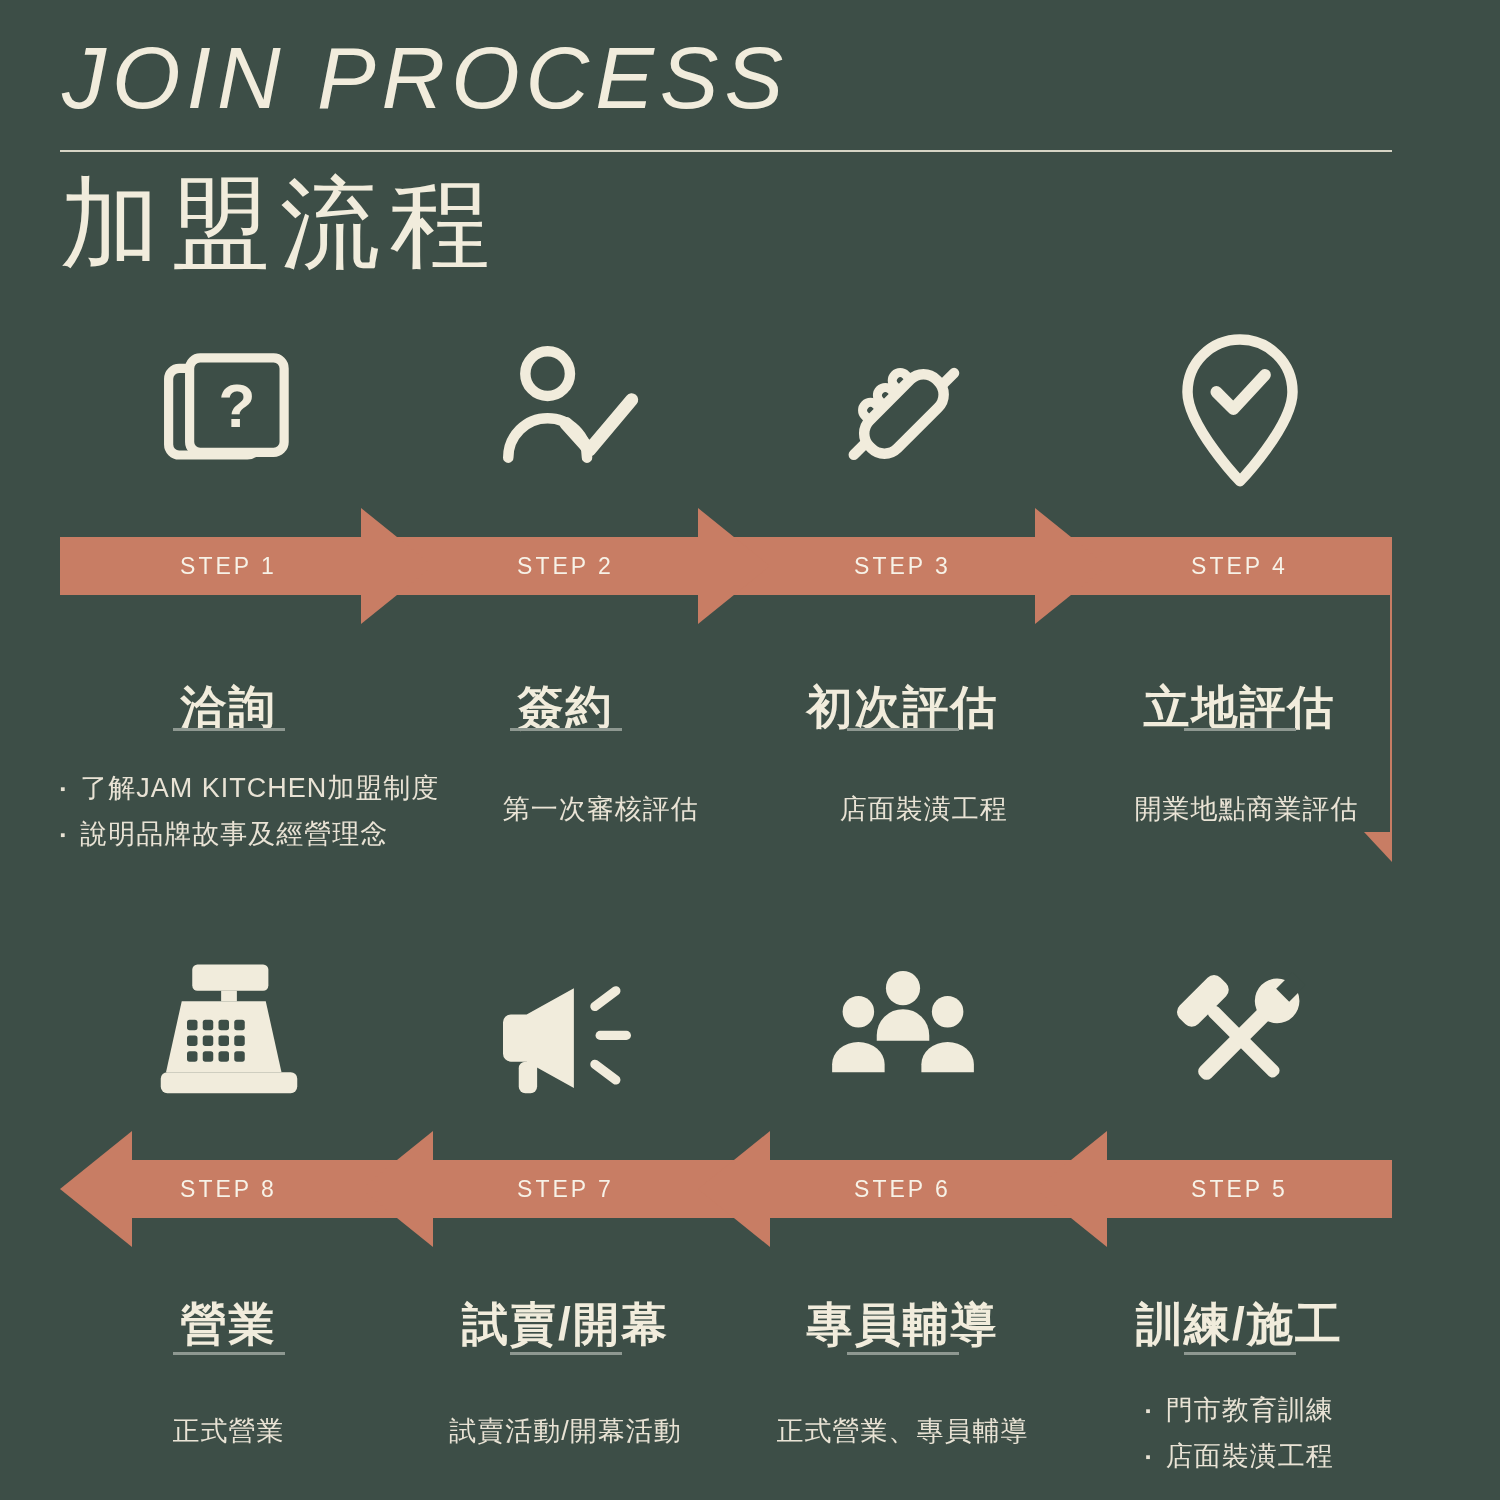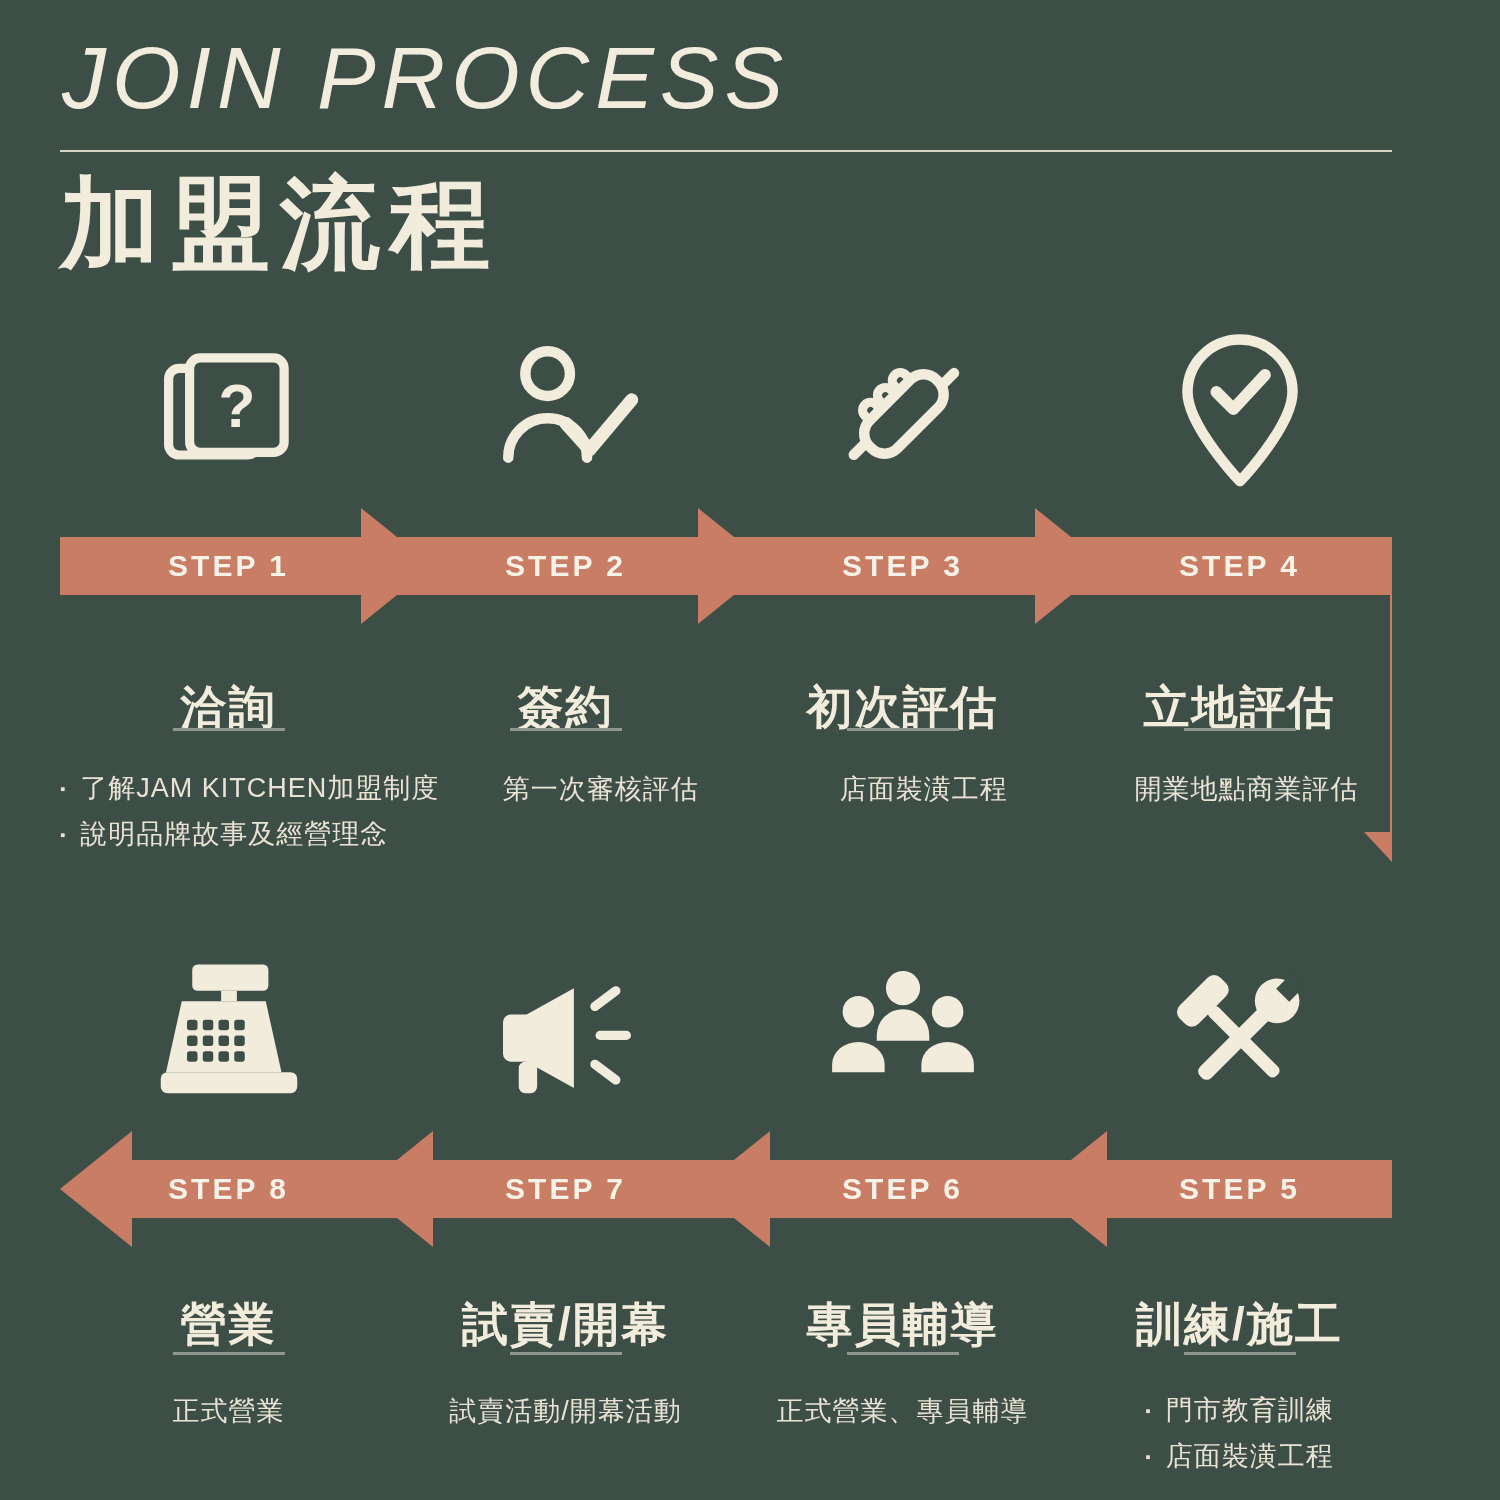--- a/index.html
+++ b/index.html
@@ -24,21 +24,21 @@
     font-size:88px;font-style:italic;font-weight:400;
     letter-spacing:6px;color:var(--cream);line-height:1;
     white-space:nowrap;
   }
   .rule{
     position:absolute;left:60px;top:150px;width:1380px;height:2px;
     background:var(--cream);opacity:.85;
   }
   .title-zh{
     position:absolute;left:60px;top:168px;
-    font-size:100px;font-weight:700;letter-spacing:10px;
+    font-size:100px;font-weight:400;letter-spacing:10px;
     color:var(--cream);line-height:1.1;white-space:nowrap;
   }
   
   .row{
     position:absolute;left:60px;width:1348px;
     display:grid;grid-template-columns:repeat(4,1fr);
   }
   .cell{display:flex;align-items:center;justify-content:center;}
   .icons-row{height:185px;}
   .icons-top{top:320px;}
@@ -50,40 +50,40 @@
   .band-rect-top{left:60px;top:537px;width:1395px;}
   .band-rect-bottom{left:132px;top:1160px;width:1323px;}
   .tri{position:absolute;width:0;height:0;}
   .tri-right{border-top:58px solid transparent;border-bottom:58px solid transparent;border-left:72px solid var(--salmon);}
   .tri-left{border-top:58px solid transparent;border-bottom:58px solid transparent;border-right:72px solid var(--salmon);}
   .tri-down{border-left:58px solid transparent;border-right:58px solid transparent;border-top:62px solid var(--salmon);}
   .vbar{position:absolute;left:1390px;top:537px;width:65px;height:295px;background:var(--salmon);}
   .band-labels{top:537px;height:58px;}
   .band-labels-bottom{top:1160px;}
   .band-label{
-    font-size:30px;font-weight:700;letter-spacing:3px;
+    font-size:23px;font-weight:400;letter-spacing:3px;
     color:var(--label);text-transform:uppercase;white-space:nowrap;
   }
   
   .titles-row{height:60px;}
   .titles-top{top:645px;}
   .titles-bottom{top:1262px;}
   .step-title{
     font-size:46px;font-weight:700;letter-spacing:2px;
     color:var(--cream);white-space:nowrap;margin-top:32px;
   }
   .dividers-top{top:728px;}
   .dividers-bottom{top:1352px;}
   .divider{width:112px;height:3px;background:var(--divider);margin:0 auto;}
   .descs-top{top:770px;}
   .descs-bottom{top:1392px;}
   .desc-cell{display:flex;align-items:flex-start;justify-content:center;}
   .desc{
     font-size:27px;color:var(--text);text-align:center;
-    letter-spacing:1px;line-height:1.45;white-space:nowrap;
+    letter-spacing:1px;line-height:1.45;white-space:nowrap;margin-top:20px;
   }
   .bullets{display:flex;flex-direction:column;gap:10px;width:fit-content;margin:0 auto;}
   .bullet-row{display:flex;align-items:baseline;gap:14px;font-size:27px;color:var(--text);letter-spacing:1px;white-space:nowrap;}
   .bullet{font-size:15px;position:relative;top:-3px;color:var(--text);}
 </style>
 </head>
 <body>
 
 <div class="page">
 

